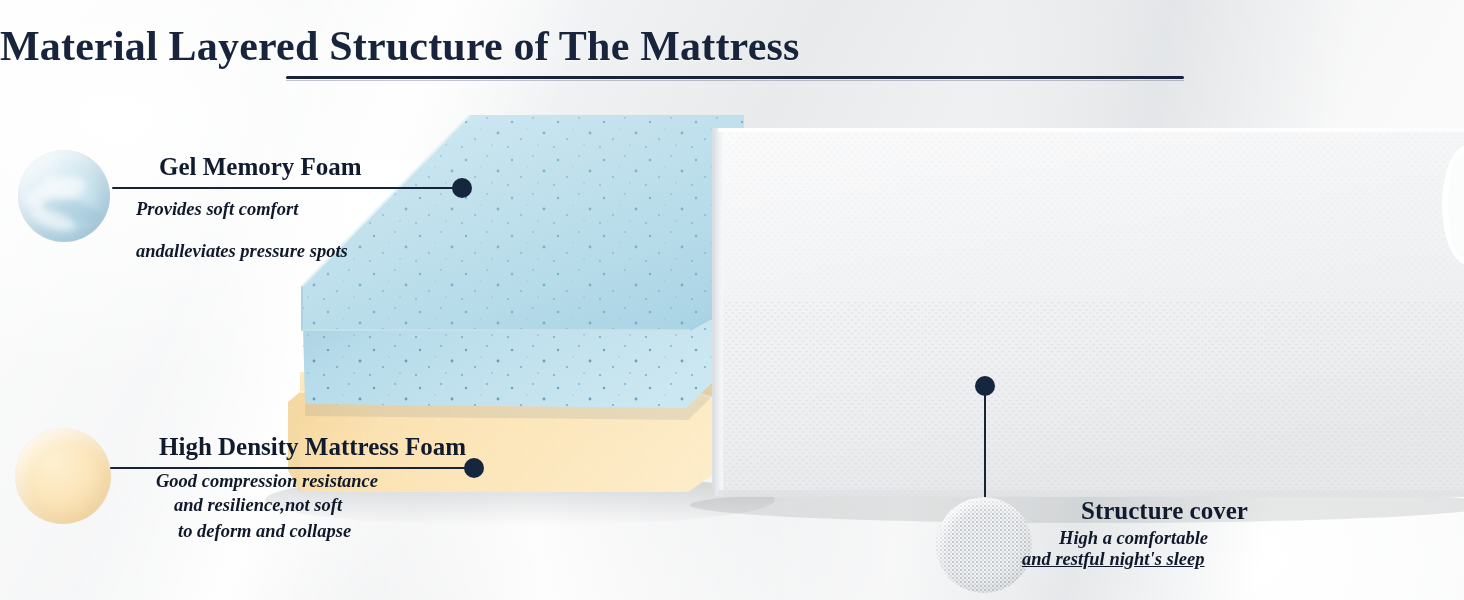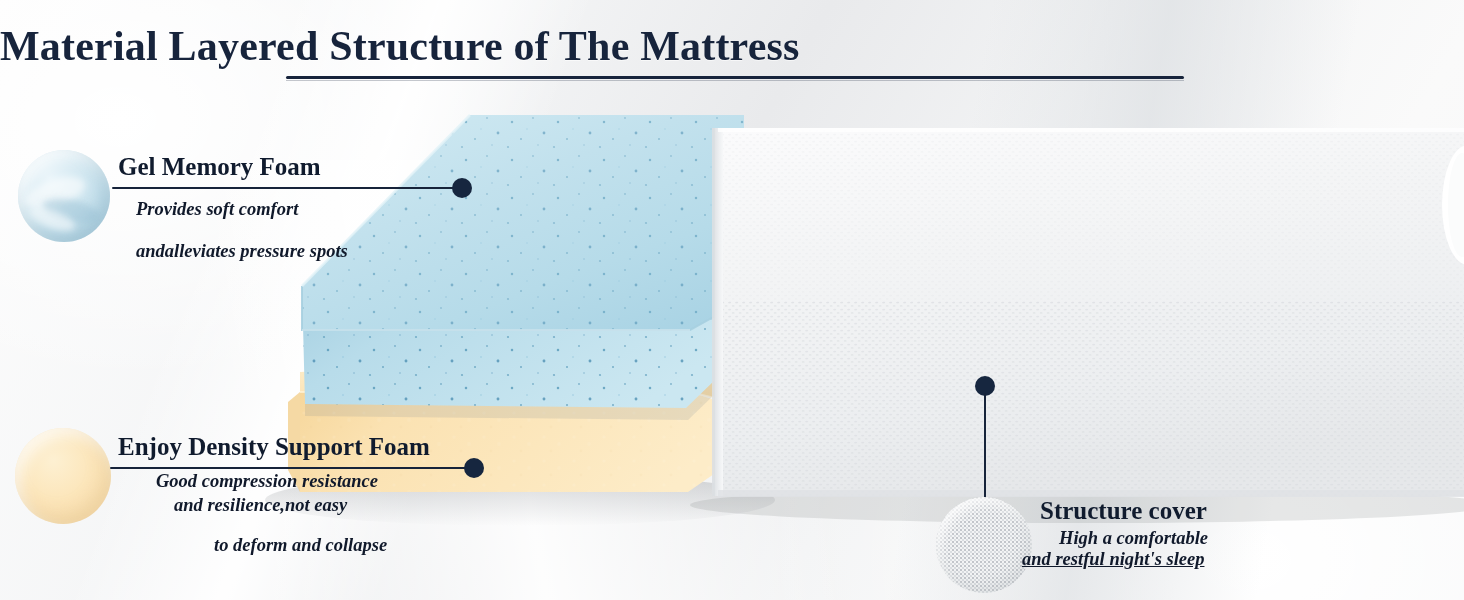--- a/index.html
+++ b/index.html
@@ -40,21 +40,21 @@
     content:"";position:absolute;left:0;top:4px;width:100%;height:1px;background:rgba(23,36,60,.25);
   }
 
   
   #art{position:absolute;left:0;top:0;width:1464px;height:600px;}
 
   
   .callout{position:absolute;}
   .c-title{
     font-size:25px;font-weight:700;color:#101b2e;white-space:nowrap;
-    font-family:"Liberation Serif", serif;line-height:1.05;
+    font-family:"Liberation Serif", serif;line-height:1.05;margin-left:41px;
   }
   .c-rule{height:2px;background:#16233a;border-radius:1px;}
   .c-sub{
     font-size:18.5px;font-style:italic;font-weight:700;color:#10192b;
     font-family:"Liberation Serif", serif;line-height:1.28;white-space:nowrap;
   }
 
   
   .swatch{position:absolute;border-radius:50%;overflow:hidden;}
   .swatch-blue{
@@ -209,26 +209,26 @@
     </div>
     <div class="c-title" style="position:absolute;left:118px;top:154px;">Gel Memory Foam</div>
     <div class="c-rule" style="position:absolute;left:112px;top:187px;width:348px;"></div>
     <div class="dot" style="left:452px;top:178px;"></div>
     <div class="c-sub" style="position:absolute;left:136px;top:198px;text-align:right;">Provides soft comfort</div>
     <div class="c-sub" style="position:absolute;left:136px;top:240px;">andalleviates pressure spots</div>
   </div>
 
   <div class="callout" style="left:0;top:0;">
     <div class="swatch swatch-yellow" style="left:15px;top:428px;width:96px;height:96px;"></div>
-    <div class="c-title" style="position:absolute;left:118px;top:434px;">Enjoy Density Support Foam</div>
+    <div class="c-title" style="position:absolute;left:118px;top:434px;">High Density Mattress Foam</div>
     <div class="c-rule" style="position:absolute;left:110px;top:467px;width:364px;"></div>
     <div class="dot" style="left:464px;top:458px;"></div>
     <div class="c-sub" style="position:absolute;left:156px;top:470px;">Good compression resistance</div>
-    <div class="c-sub" style="position:absolute;left:174px;top:494px;">and resilience,not easy</div>
-    <div class="c-sub" style="position:absolute;left:178px;top:534px;margin-left:36px;">to deform and collapse</div>
+    <div class="c-sub" style="position:absolute;left:174px;top:494px;">and resilience,not soft</div>
+    <div class="c-sub" style="position:absolute;left:178px;top:520px;">to deform and collapse</div>
   </div>
 
   <div class="callout" style="left:0;top:0;">
     <div class="dot" style="left:975px;top:376px;"></div>
     <div class="leader-v" style="left:984px;top:393px;height:112px;"></div>
     <div class="swatch swatch-cover" style="left:936px;top:497px;width:96px;height:96px;"></div>
     <div class="c-title" style="position:absolute;left:1040px;top:498px;">Structure cover</div>
     <div class="c-sub" style="position:absolute;left:1059px;top:527px;">High a comfortable</div>
     <div class="c-sub" style="position:absolute;left:1022px;top:548px;text-decoration:underline;">and restful night's sleep</div>
   </div>

